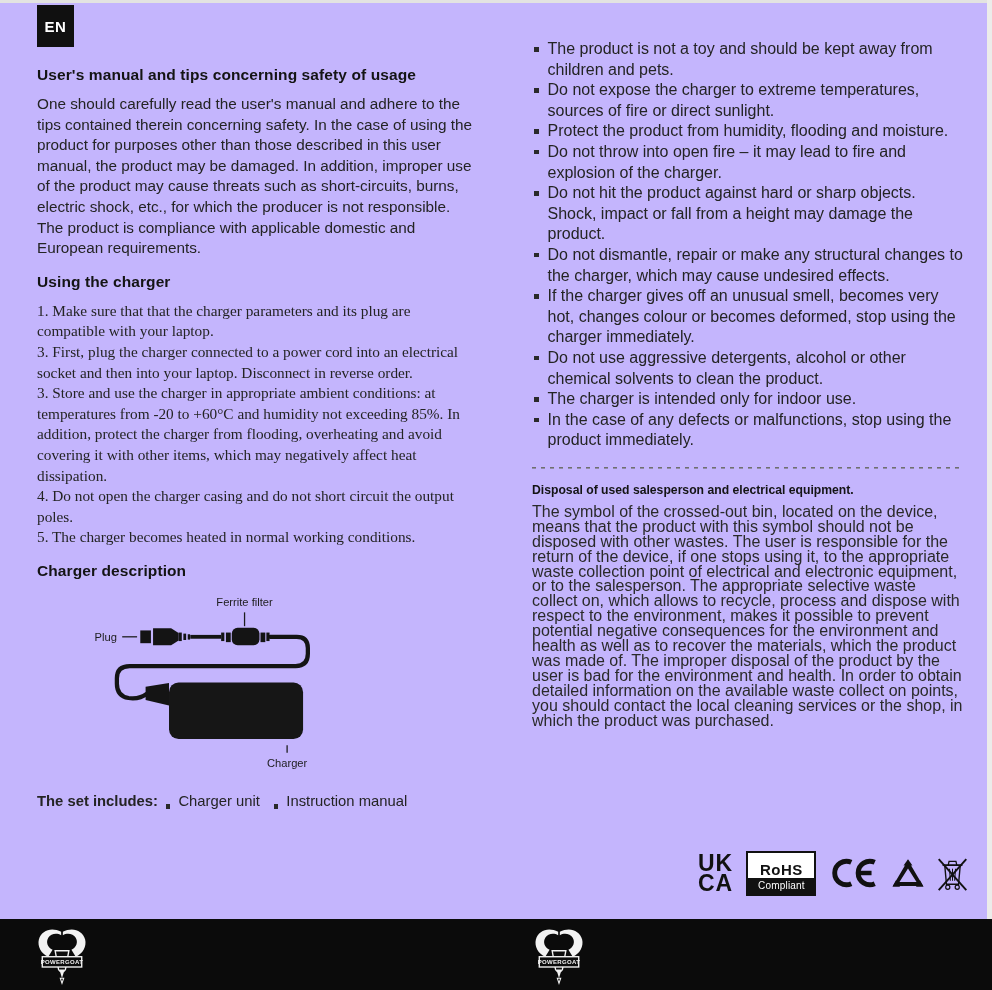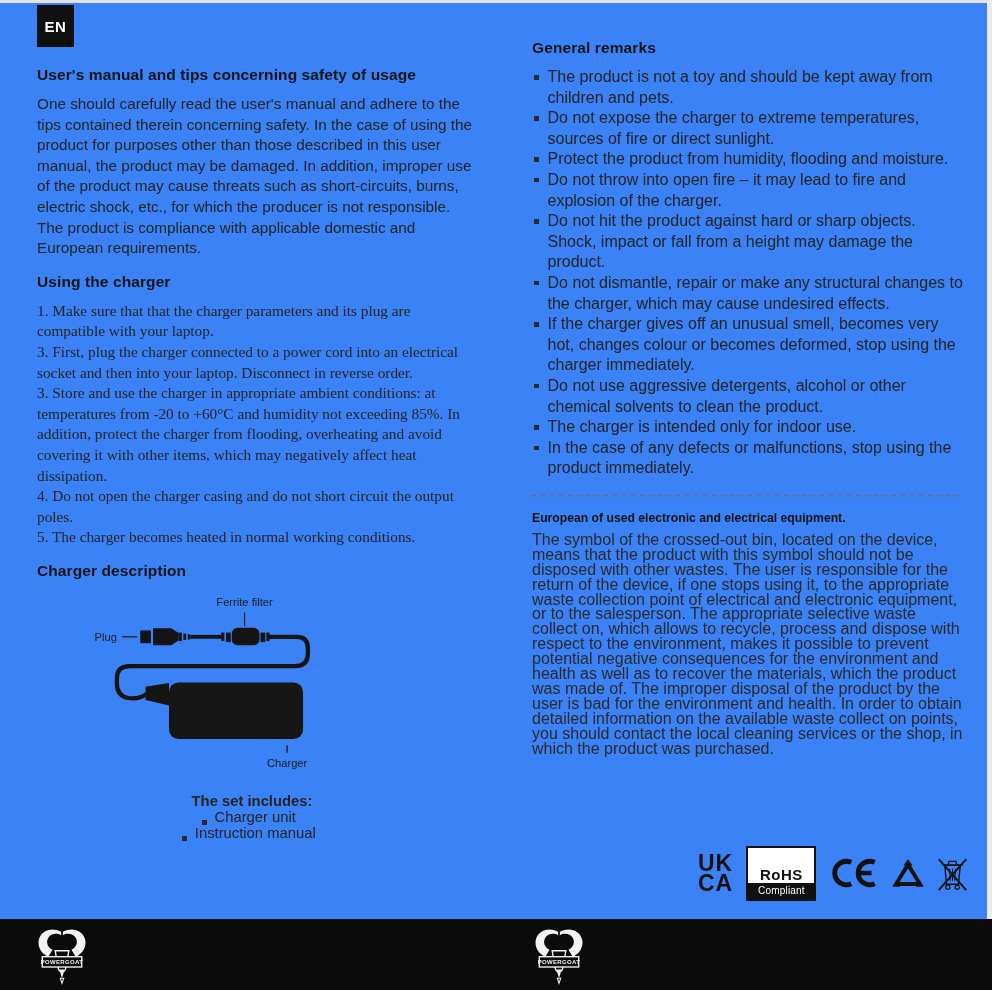--- a/index.html
+++ b/index.html
@@ -1,18 +1,18 @@
 <!DOCTYPE html>
 <html><head>
 <meta charset="utf-8">
 <style>
   html,body{margin:0;padding:0;background:#e9e9e9;}
   .page{
     position:relative;width:992px;height:990px;margin:0 auto;
-    background:#3b82f6;overflow:hidden;
+    background:#c4b5fd;overflow:hidden;
     font-family:"Liberation Sans","DejaVu Sans",sans-serif;
     color:#222;
   }
   .scan-top{position:absolute;top:0;left:0;width:100%;height:3px;background:#e3e3e1;}
   .scan-right{position:absolute;top:0;right:0;width:5px;height:100%;background:#ececea;}
 
   .lang-badge{
     position:absolute;left:37px;top:5px;width:37px;height:42px;background:#101010;
     color:#fff;font-weight:bold;font-size:15px;display:flex;align-items:center;justify-content:center;
     letter-spacing:.5px;
@@ -25,40 +25,40 @@
   .body-text{font-size:15.3px;line-height:20.6px;margin:0 0 14px 0;color:#242424;}
   .step{font-size:15.3px;line-height:20.6px;margin:0;color:#242424;font-family:Liberation Serif, serif;}
   .steps{margin-bottom:14px;}
 
   .bullet{display:flex;font-size:16px;line-height:20.6px;color:#242424;}
   .bsq{flex:0 0 auto;width:4.5px;height:4.5px;background:#2a2a2a;margin:8px 9px 0 2px;}
   .bullet .btxt{flex:1;}
 
   .diagram-wrap{margin:6px 0 4px 50px;width:330px;}
 
-  .set-line{font-size:14.8px;margin-top:16px;color:#242424;display:flex;align-items:center;flex-wrap:wrap;flex-direction:column;}
+  .set-line{font-size:14.8px;margin-top:16px;color:#242424;display:flex;align-items:center;flex-wrap:wrap;}
   .set-label{font-weight:bold;margin-right:8px;}
   .set-item{display:inline-flex;align-items:flex-end;margin-right:14px;}
   .set-item .bsq{margin:1px 8px 0 0;}
 
   .dashed-divider{
     height:2px;margin:16px 0 14px 0;
     background-image:repeating-linear-gradient(90deg,#6f6f6f 0 4px,transparent 4px 9px);
     background-size:100% 1.6px;background-repeat:no-repeat;background-position:0 0;
   }
   .disposal-heading{font-size:12.2px;font-weight:bold;color:#141414;margin:0 0 8px 0;}
   .disposal-text{font-size:16px;line-height:14.9px;color:#2a2a2a;margin:0;}
 
   .badge-row{
     position:absolute;left:698px;top:845px;width:270px;height:56px;
     display:flex;align-items:center;justify-content:space-between;
   }
   .ukca{font-weight:bold;color:#111;font-size:23px;line-height:20px;letter-spacing:1px;text-align:right;}
   .rohs{border:2.5px solid #111;width:66px;text-align:center;background:#fff;}
-  .rohs-top{font-weight:bold;font-size:15px;color:#111;padding:18px 0 0 0;letter-spacing:.5px;}
+  .rohs-top{font-weight:bold;font-size:15px;color:#111;padding:8px 0 0 0;letter-spacing:.5px;}
   .rohs-bottom{background:#111;color:#fff;font-size:10px;padding:2px 0 3px 0;letter-spacing:.2px;}
 
   .footer-bar{
     position:absolute;left:0;top:919px;width:992px;height:71px;background:#0b0b0b;
   }
   .brand-logo{position:absolute;top:6px;width:62px;height:60px;}
   .brand-logo.pos-1{left:31px;}
   .brand-logo.pos-2{left:528px;}
 </style>
 </head>
@@ -131,21 +131,20 @@
         <span>Charger unit</span>
       </span>
       <span class="set-item">
         <span class="bsq"></span>
         <span>Instruction manual</span>
       </span>
     </div>
   </div>
 
   <div class="col-right">
-    <h2>General remarks</h2>
 
     <div>
       <div class="bullet">
           <span class="bsq"></span>
           <span class="btxt">The product is not a toy and should be kept away from children and pets.</span>
         </div>
       <div class="bullet">
           <span class="bsq"></span>
           <span class="btxt">Do not expose the charger to extreme temperatures, sources of fire or direct sunlight.</span>
         </div>
@@ -178,21 +177,21 @@
           <span class="btxt">The charger is intended only for indoor use.</span>
         </div>
       <div class="bullet">
           <span class="bsq"></span>
           <span class="btxt">In the case of any defects or malfunctions, stop using the product immediately.</span>
         </div>
     </div>
 
     <div class="dashed-divider"></div>
 
-    <h3 class="disposal-heading">European of used electronic and electrical equipment.</h3>
+    <h3 class="disposal-heading">Disposal of used salesperson and electrical equipment.</h3>
     <p class="disposal-text">The symbol of the crossed-out bin, located on the device, means that the product with this symbol should not be disposed with other wastes. The user is responsible for the return of the device, if one stops using it, to the appropriate waste collection point of electrical and electronic equipment, or to the salesperson. The appropriate selective waste collect on, which allows to recycle, process and dispose with respect to the environment, makes it possible to prevent potential negative consequences for the environment and health as well as to recover the materials, which the product was made of. The improper disposal of the product by the user is bad for the environment and health. In order to obtain detailed information on the available waste collect on points, you should contact the local cleaning services or the shop, in which the product was purchased.</p>
   </div>
 
   <div class="badge-row">
     <div class="ukca">
       <div>UK</div>
       <div>CA</div>
     </div>
     <div class="rohs">
       <div class="rohs-top">RoHS</div>

